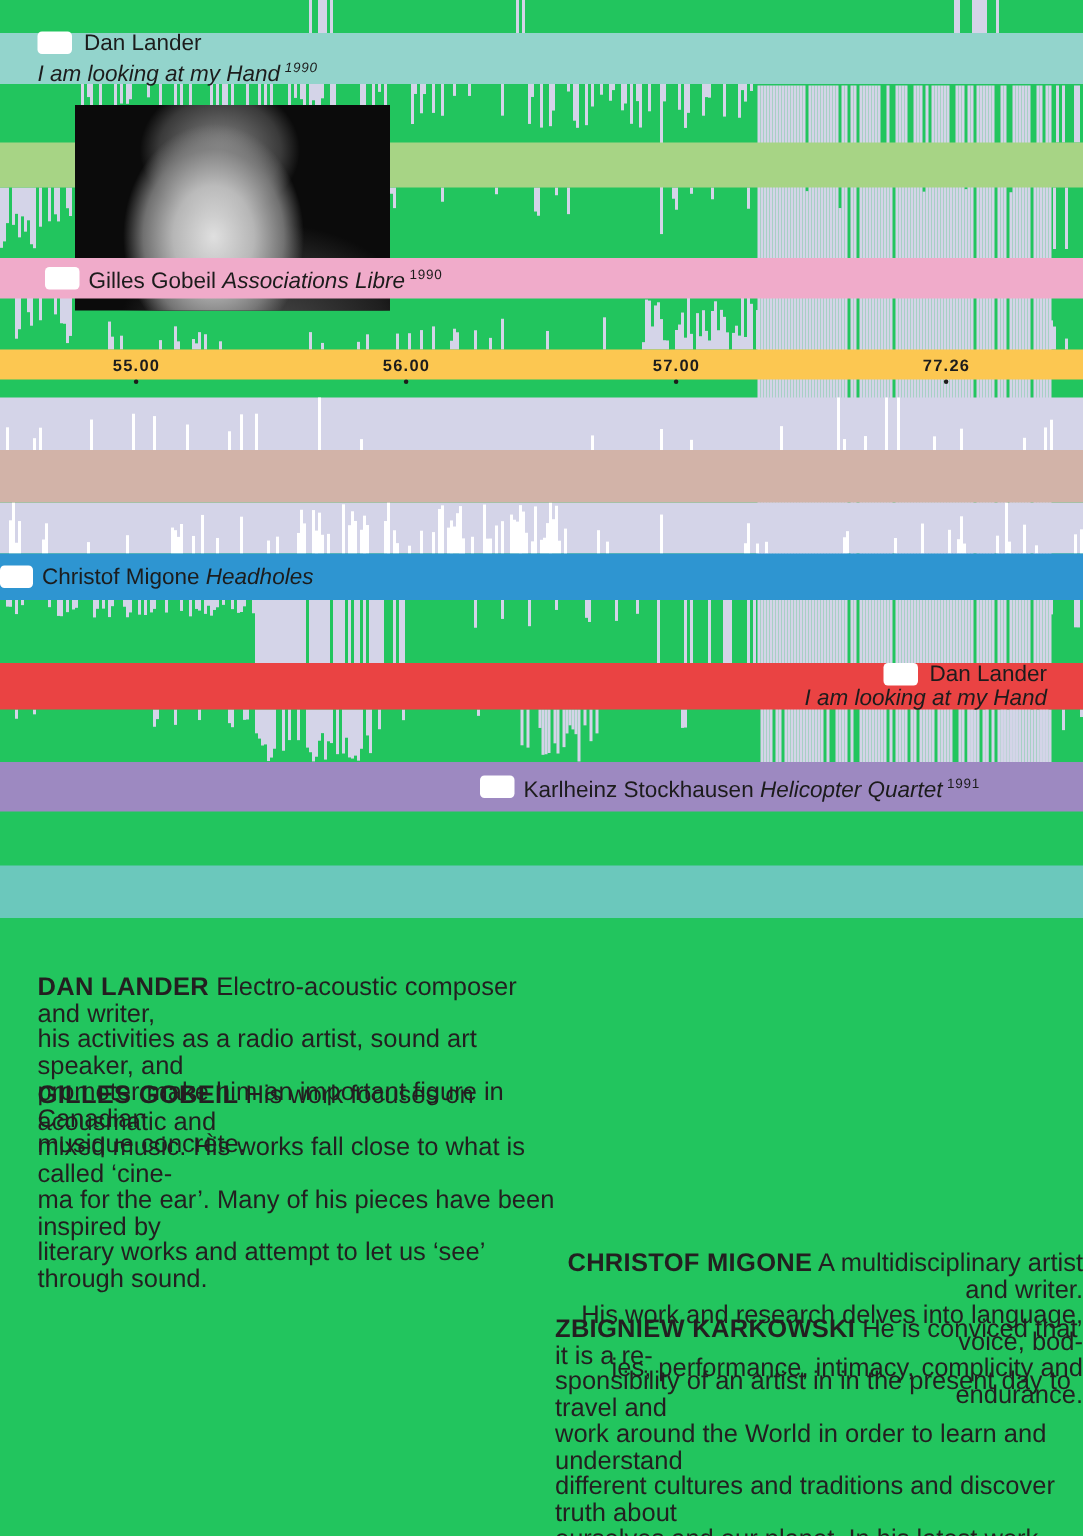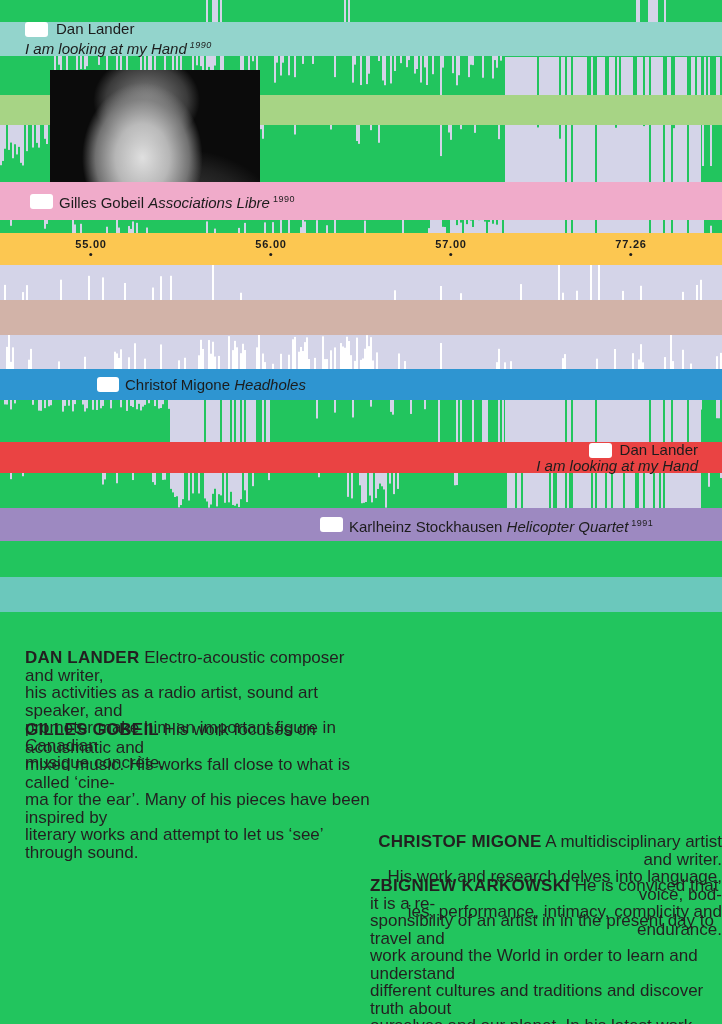--- a/index.html
+++ b/index.html
@@ -16,28 +16,28 @@
   .it{font-style:italic;}
   .sup{font-size:9px;font-weight:400;vertical-align:6px;margin-left:3px;letter-spacing:.5px;}
   .bar-teal-top{top:22px;height:34px;background:var(--teal_top,#93d4cc);padding-left:25px;}
   .bar-green{top:95px;height:30px;background:var(--green,#a7d485);z-index:1;}
   .photo{position:absolute;left:50px;top:70px;width:210px;height:137px;z-index:2;
     background:
       radial-gradient(90px 112px at 44% 64%, rgba(232,232,232,.96) 0%, rgba(196,196,196,.92) 30%, rgba(130,130,130,.85) 52%, rgba(40,40,40,0) 67%),
       radial-gradient(74px 62px at 46% 22%, #8a8a8a 0%, #3a3a3a 55%, rgba(0,0,0,0) 72%),
       radial-gradient(130px 95px at 62% 112%, #4a4a4a 0%, #1f1f1f 60%, rgba(0,0,0,0) 78%),
       #0b0b0b;}
-  .bar-pink{top:182px;height:38px;background:var(--pink,#f0abca);padding-left:30px;}
+  .bar-pink{top:172px;height:27px;background:var(--pink,#f0abca);padding-left:30px;}
   .bar-pink .cbx{margin-right:6px;}
-  .bar-yellow{top:233px;height:32px;background:var(--yellow,#fcc751);}
+  .bar-yellow{top:233px;height:20px;background:var(--yellow,#fcc751);}
   .tick{position:absolute;top:5px;transform:translateX(-50%);display:flex;flex-direction:column;align-items:center;gap:3px;}
   .tick-label{font-size:11px;font-weight:700;letter-spacing:.8px;}
   .tick-dot{width:3px;height:3px;border-radius:50%;background:#1c1c1c;}
   .bar-tan{top:300px;height:35px;background:var(--tan,#d2b3a8);}
-  .bar-blue{top:369px;height:31px;background:var(--blue,#2e95d1);padding-left:97px;}
+  .bar-blue{top:369px;height:31px;background:var(--blue,#2e95d1);}
   .bar-blue .cbx{width:22px;margin-right:6px;}
   .bar-red{top:442px;height:31px;background:var(--red,#ea4343);justify-content:flex-end;padding-right:24px;}
   .bar-red .stack{align-items:flex-end;}
   .bar-red .cbx{margin-right:8px;}
   .bar-purple{top:508px;height:33px;background:var(--purple,#9d89c1);padding-left:320px;}
   .bar-purple .cbx{margin-right:6px;}
   .bar-teal-bottom{top:577px;height:35px;background:var(--teal_bottom,#6bc8bc);}
   .bar-teal-top .cbx{margin-right:8px;}
   .bio{position:absolute;width:352px;font-size:17px;line-height:17.5px;color:var(--body_text,#231f20);z-index:3;}
   .bio .bname{font-weight:700;letter-spacing:.2px;}

